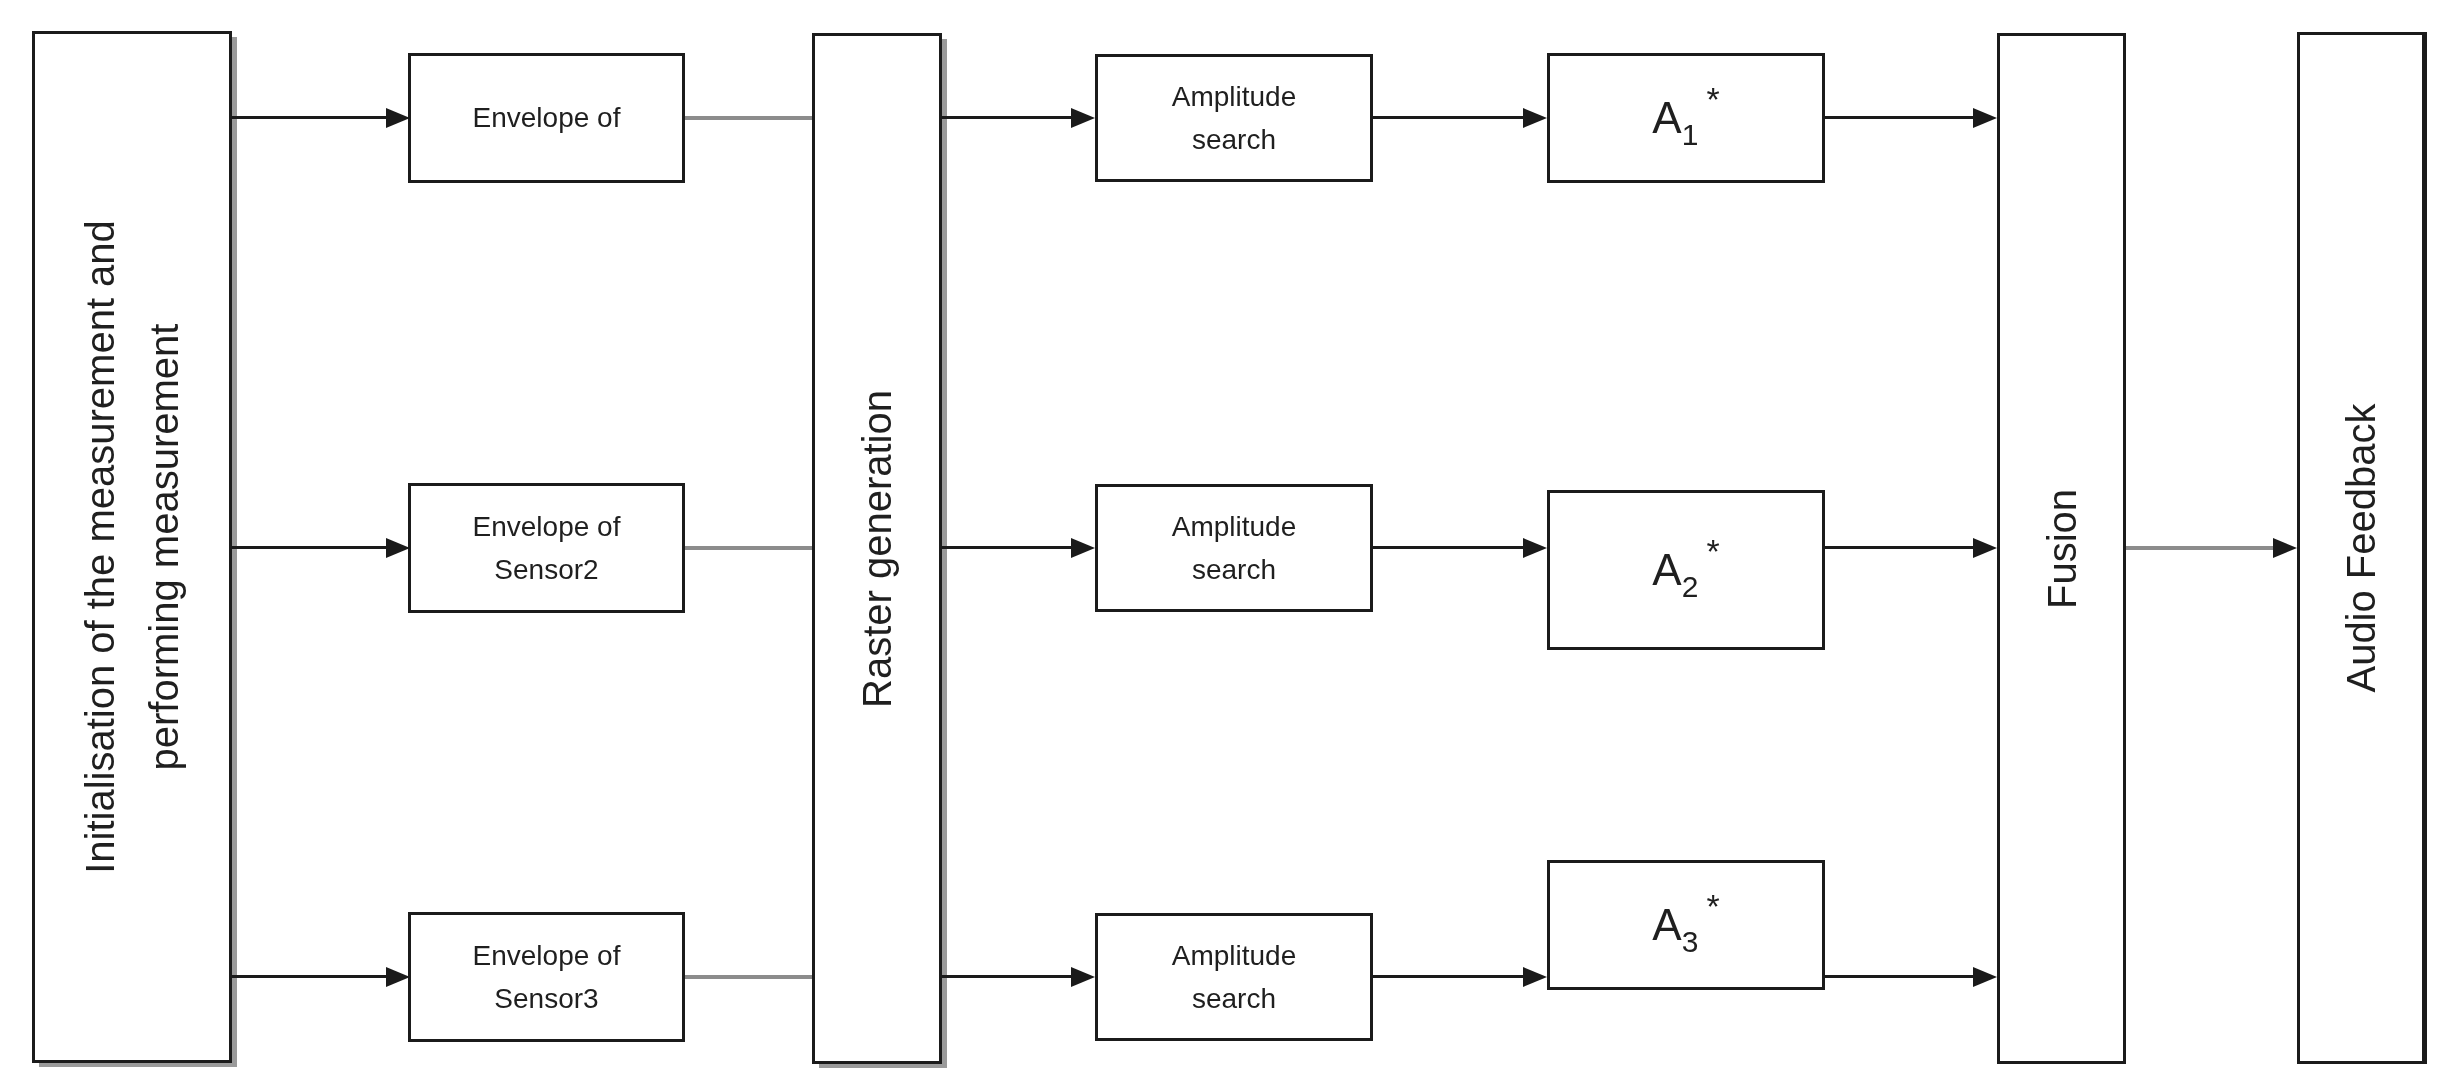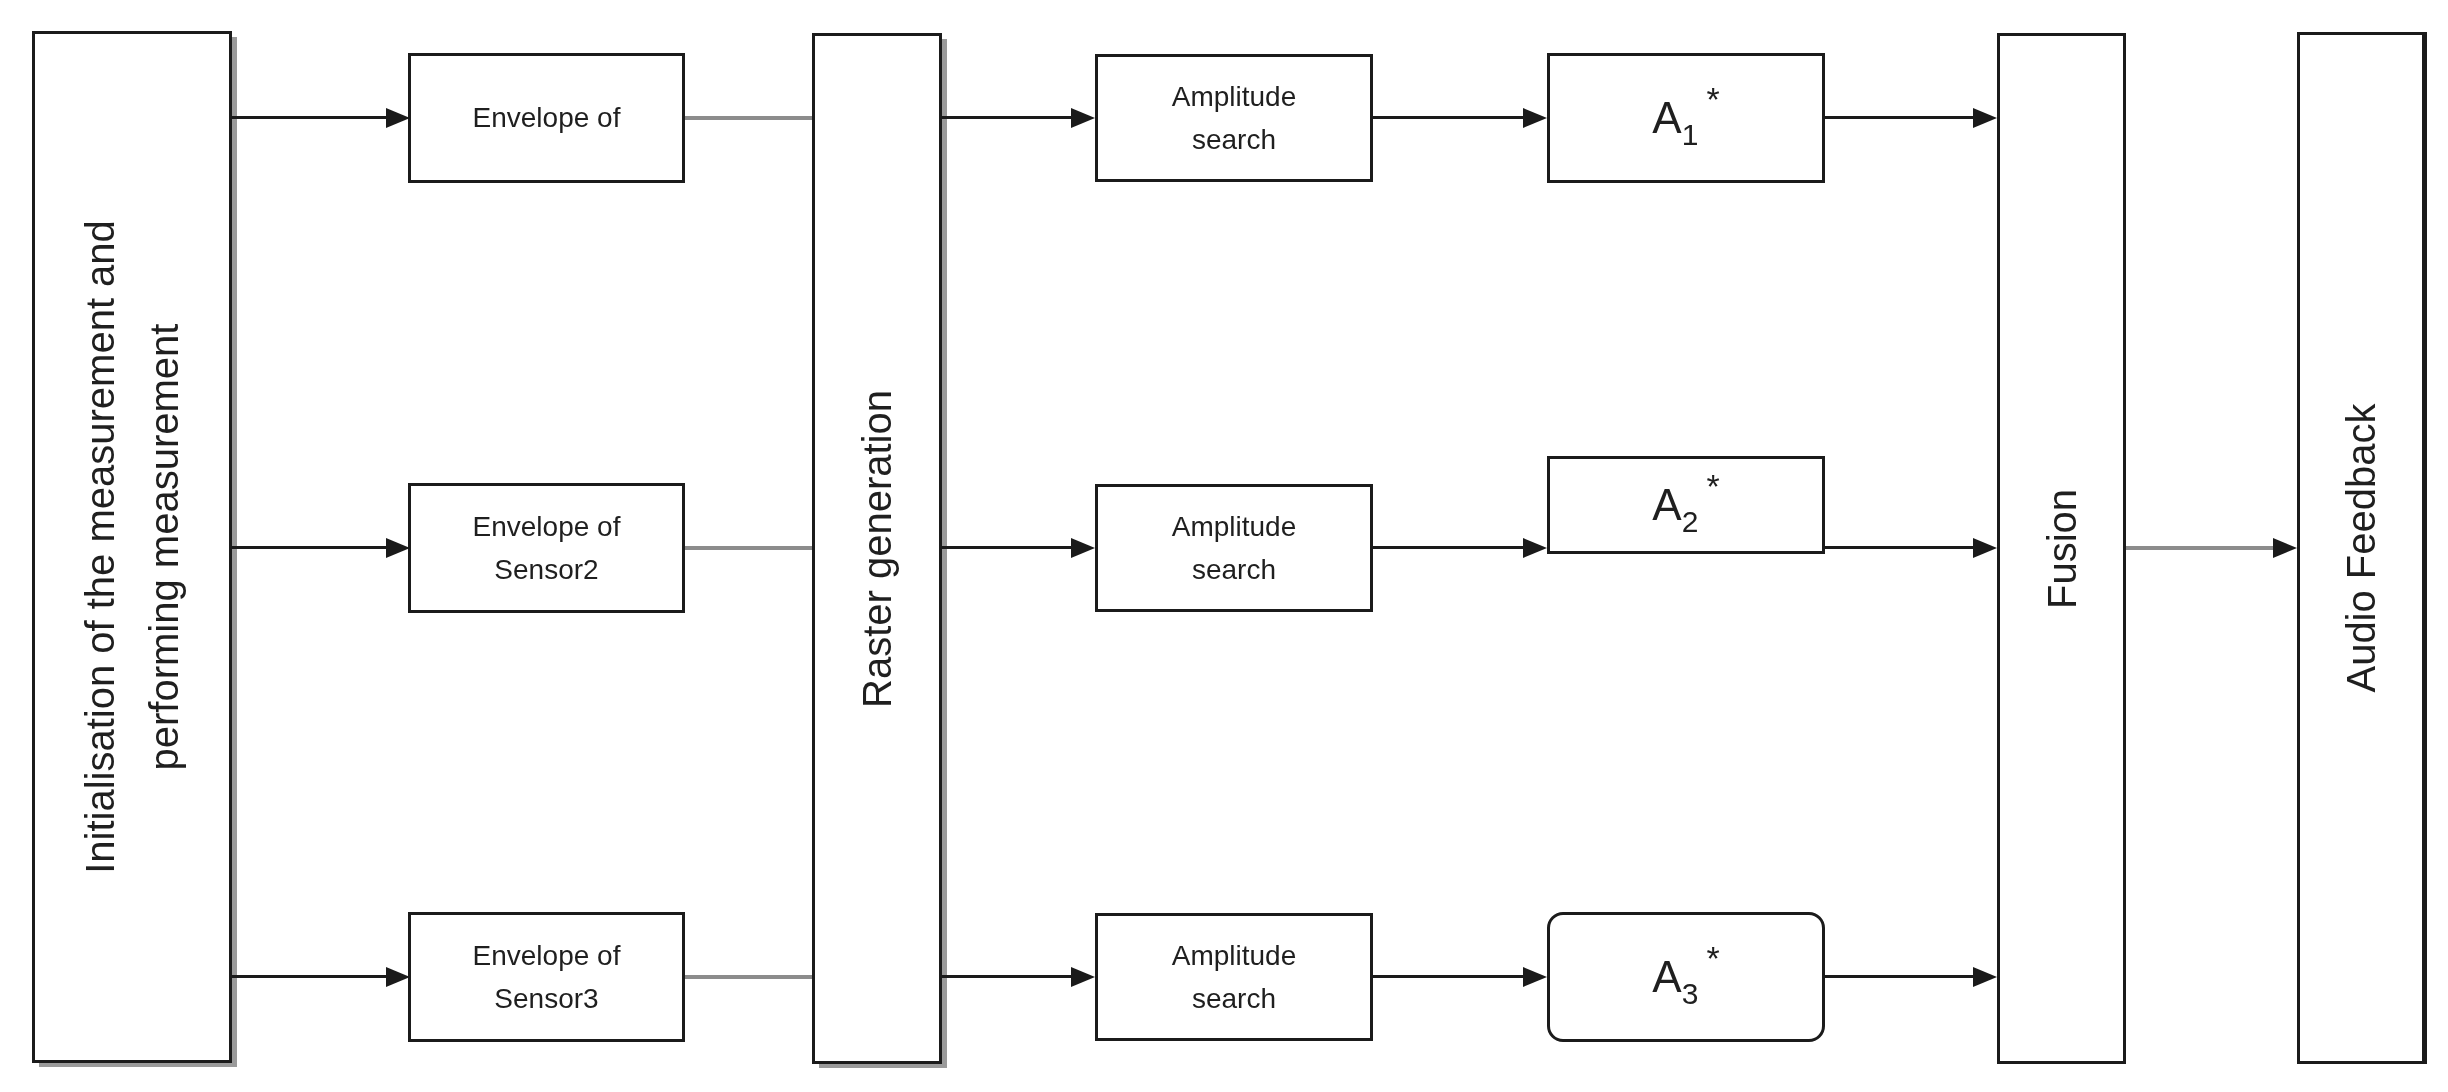--- a/index.html
+++ b/index.html
@@ -80,37 +80,37 @@
       <div>Envelope of</div>
       <div>Sensor2</div>
     </div>
   </div>
   <div class="box" style="left:1095px;top:484px;width:278px;height:128px;">
     <div class="label">
       <div>Amplitude</div>
       <div>search</div>
     </div>
   </div>
-  <div class="box" style="left:1547px;top:456px;width:278px;height:98px;">
+  <div class="box" style="left:1547px;top:490px;width:278px;height:160px;">
     <div class="alabel"><span>A</span><sub>2</sub><sup>*</sup></div>
   </div>
 
   <div class="box" style="left:408px;top:912px;width:277px;height:130px;">
     <div class="label">
       <div>Envelope of</div>
       <div>Sensor3</div>
     </div>
   </div>
   <div class="box" style="left:1095px;top:913px;width:278px;height:128px;">
     <div class="label">
       <div>Amplitude</div>
       <div>search</div>
     </div>
   </div>
-  <div class="box" style="left:1547px;top:912px;width:278px;height:130px;border-radius:16px;">
+  <div class="box" style="left:1547px;top:860px;width:278px;height:130px;">
     <div class="alabel"><span>A</span><sub>3</sub><sup>*</sup></div>
   </div>
 
   <div class="hline" style="left:232px;top:116px;width:156px;"></div>
   <div class="ahead" style="left:386px;top:108px;"></div>
 
   <div class="hline gray" style="left:685px;top:116px;width:127px;"></div>
 
   <div class="hline" style="left:942px;top:116px;width:131px;"></div>
   <div class="ahead" style="left:1071px;top:108px;"></div>

